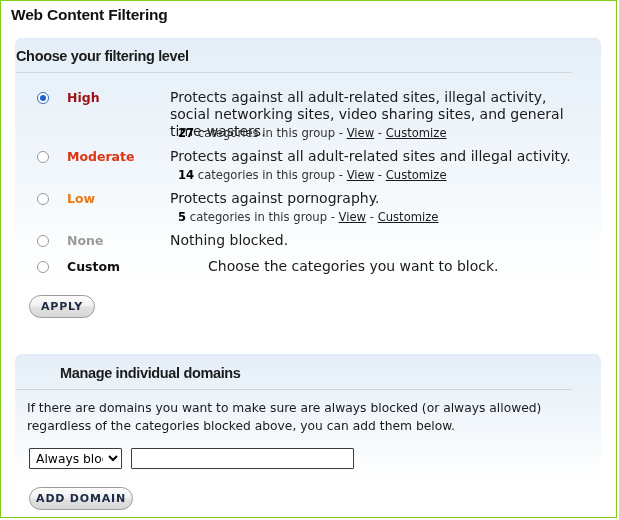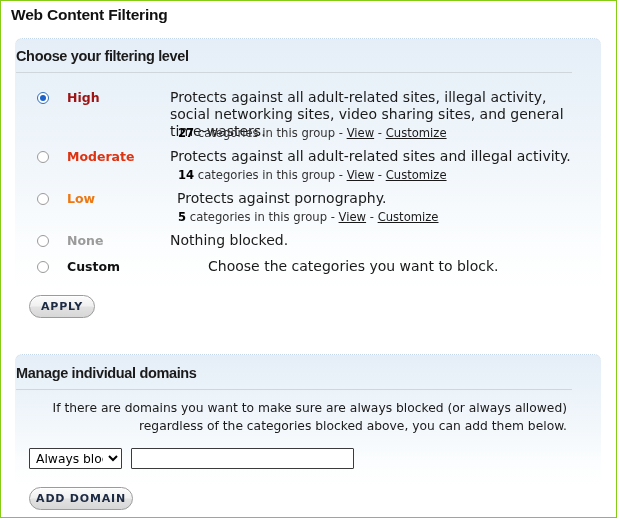--- a/index.html
+++ b/index.html
@@ -167,21 +167,20 @@
   }
 
   
   .panel-para {
     position: absolute;
     left: 26px;
     width: 540px;
     font-size: 12.3px;
     color: #1a1a1a;
     line-height: 17.5px;
-    text-align: right;
   }
   #domain-action-select {
     position: absolute;
     left: 28px;
     top: 447px;
     width: 93px;
     height: 21px;
     font-size: 12.3px;
     font-family: "DejaVu Sans", sans-serif;
     color: #000000;
@@ -229,41 +228,41 @@
   <div class="level-row">
     <span class="radio" style="top:150px;"></span>
     <span class="level-name c-moderate" style="top:148px;">Moderate</span>
     <span class="level-desc" style="top:147px;">Protects against all adult-related sites and illegal activity.</span>
     <span class="level-meta" style="top:167px;"><b>14</b> <span>categories in this group</span> <span class="sep">-</span> <span class="lnk">View</span> <span class="sep">-</span> <span class="lnk">Customize</span></span>
   </div>
 
   <div class="level-row">
     <span class="radio" style="top:192px;"></span>
     <span class="level-name c-low" style="top:190px;">Low</span>
-    <span class="level-desc" style="top:189px;margin-left:7px;">Protects against pornography.</span>
+    <span class="level-desc" style="top:189px;">Protects against pornography.</span>
     <span class="level-meta" style="top:209px;"><b>5</b> <span>categories in this group</span> <span class="sep">-</span> <span class="lnk">View</span> <span class="sep">-</span> <span class="lnk">Customize</span></span>
   </div>
 
   <div class="level-row">
     <span class="radio" style="top:234px;"></span>
     <span class="level-name c-none" style="top:232px;">None</span>
     <span class="level-desc" style="top:231px;">Nothing blocked.</span>
   </div>
 
   <div class="level-row">
     <span class="radio" style="top:260px;"></span>
     <span class="level-name c-custom" style="top:258px;">Custom</span>
     <span class="level-desc" style="top:257px;margin-left:38px;">Choose the categories you want to block.</span>
   </div>
 
   <div class="pill-btn" id="apply-button">APPLY</div>
 
   <div class="panel panel-two"></div>
 
-  <div class="panel-heading" style="top:364px;">Manage individual domains</div>
+  <div class="panel-heading" style="top:364px;margin-left:44px;">Manage individual domains</div>
   <div class="panel-rule" style="top:388px;"></div>
 
   <div class="panel-para" style="top:399px;">If there are domains you want to make sure are always blocked (or always allowed) regardless of the categories blocked above, you can add them below.</div>
 
   <select id="domain-action-select">
     <option>Always block</option>
   </select>
 
   <input id="domain-input" type="text" placeholder="" style="">
 

